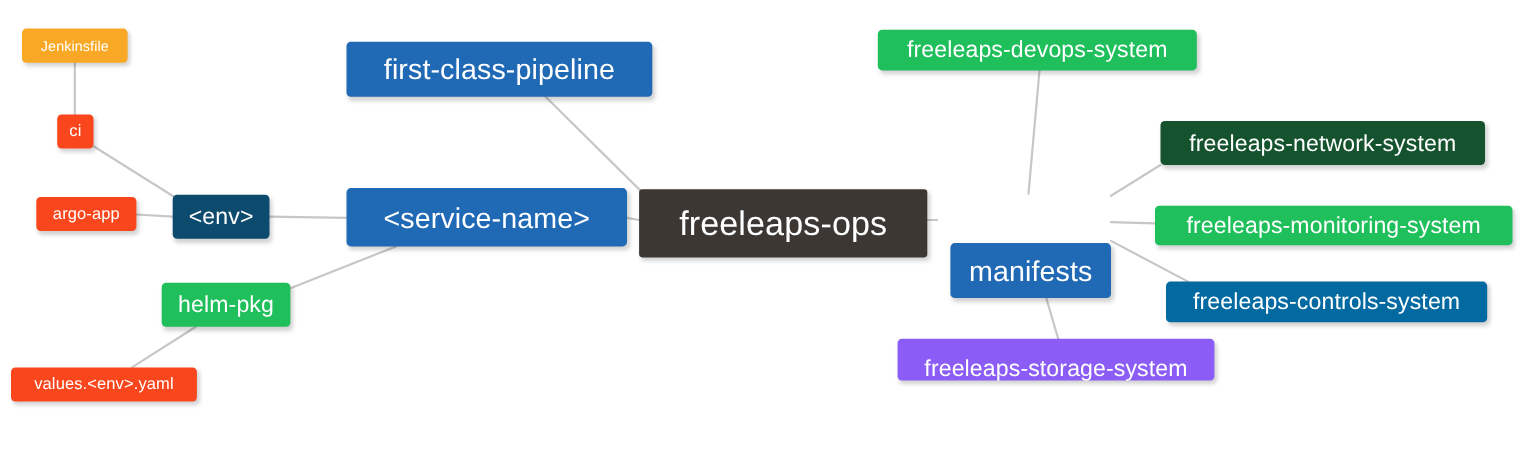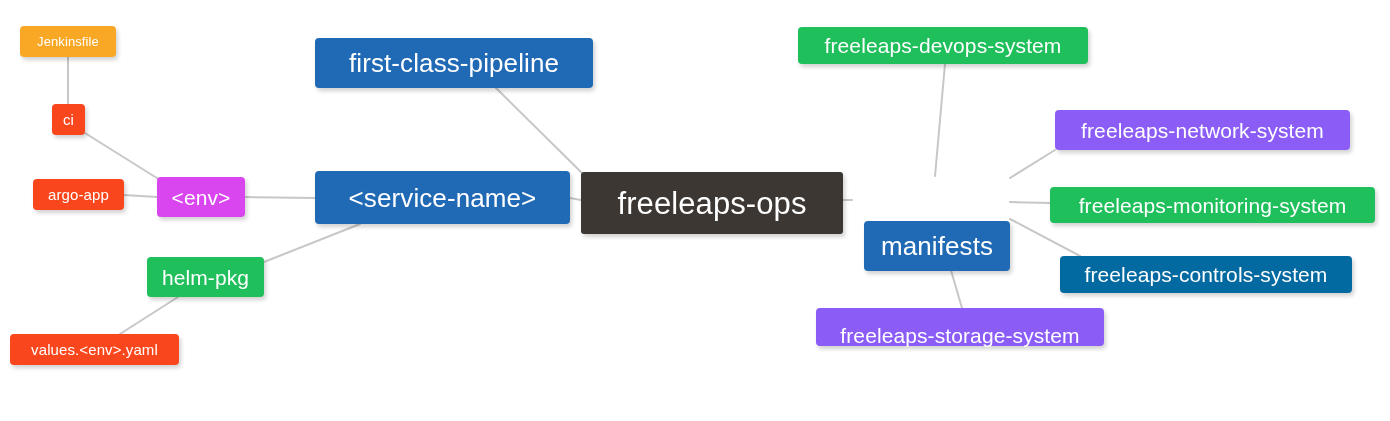--- a/index.html
+++ b/index.html
@@ -88,42 +88,42 @@
       </div>
       <div class="mm-node lvl-1" style="left: 315px; top: 38px; width: 278px; height: 50px; background: rgb(32, 105, 181);">
         <span>first-class-pipeline</span>
       </div>
       <div class="mm-node lvl-1" style="left: 315px; top: 171px; width: 255px; height: 53px; background: rgb(32, 105, 181);">
         <span>&lt;service-name&gt;</span>
       </div>
       <div class="mm-node lvl-1" style="left: 864px; top: 176px; width: 146px; height: 50px; background: rgb(32, 105, 181); margin-top: 45px;">
         <span>manifests</span>
       </div>
-      <div class="mm-node lvl-2" style="left: 157px; top: 177px; width: 88px; height: 40px; background: #d946ef;">
+      <div class="mm-node lvl-2" style="left: 157px; top: 177px; width: 88px; height: 40px; background: #0c4a6e;">
         <span>&lt;env&gt;</span>
       </div>
       <div class="mm-node lvl-2" style="left: 147px; top: 257px; width: 117px; height: 40px; background: rgb(31, 191, 92);">
         <span>helm-pkg</span>
       </div>
       <div class="mm-node lvl-3" style="left: 52px; top: 104px; width: 33px; height: 31px; background: rgb(249, 70, 28);">
         <span>ci</span>
       </div>
       <div class="mm-node lvl-4" style="left: 20px; top: 26px; width: 96px; height: 31px; background: rgb(249, 168, 37);">
         <span>Jenkinsfile</span>
       </div>
       <div class="mm-node lvl-3" style="left: 33px; top: 179px; width: 91px; height: 31px; background: rgb(249, 70, 28);">
         <span>argo-app</span>
       </div>
       <div class="mm-node lvl-3" style="left: 10px; top: 334px; width: 169px; height: 31px; background: rgb(249, 70, 28);">
         <span>values.&lt;env&gt;.yaml</span>
       </div>
       <div class="mm-node lvl-2" style="left: 798px; top: 27px; width: 290px; height: 37px; background: rgb(31, 191, 92);">
         <span>freeleaps-devops-system</span>
       </div>
-      <div class="mm-node lvl-2" style="left: 1055px; top: 110px; width: 295px; height: 40px; background: #8b5cf6;">
+      <div class="mm-node lvl-2" style="left: 1055px; top: 110px; width: 295px; height: 40px; background: #14532d;">
         <span>freeleaps-network-system</span>
       </div>
       <div class="mm-node lvl-2" style="left: 1050px; top: 187px; width: 325px; height: 36px; background: rgb(31, 191, 92); justify-content: center;">
         <span>freeleaps-monitoring-system</span>
       </div>
       <div class="mm-node lvl-2" style="left: 1060px; top: 256px; width: 292px; height: 37px; background: #0369a1;">
         <span>freeleaps-controls-system</span>
       </div>
       <div class="mm-node lvl-2" style="left: 816px; top: 308px; width: 288px; height: 38px; background: #8b5cf6; align-items: flex-end;">
         <span>freeleaps-storage-system</span>

